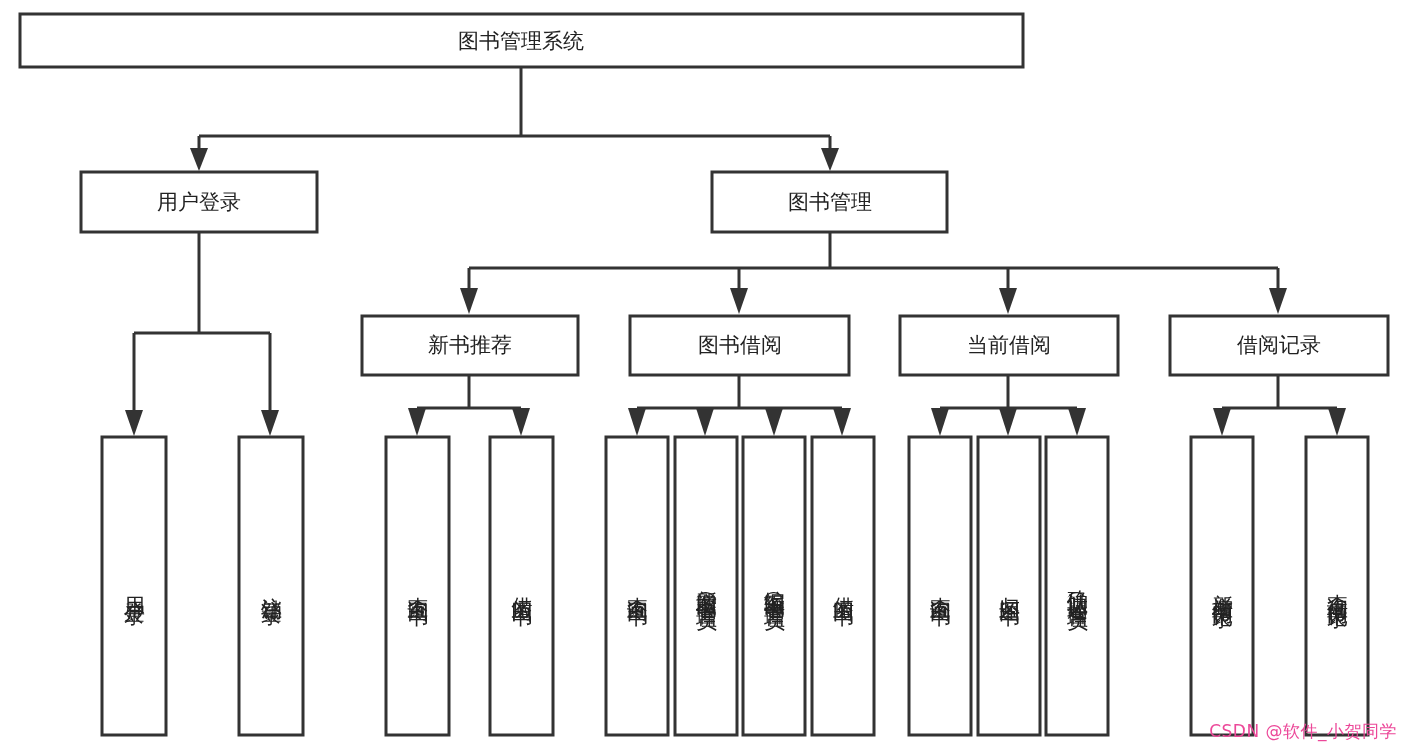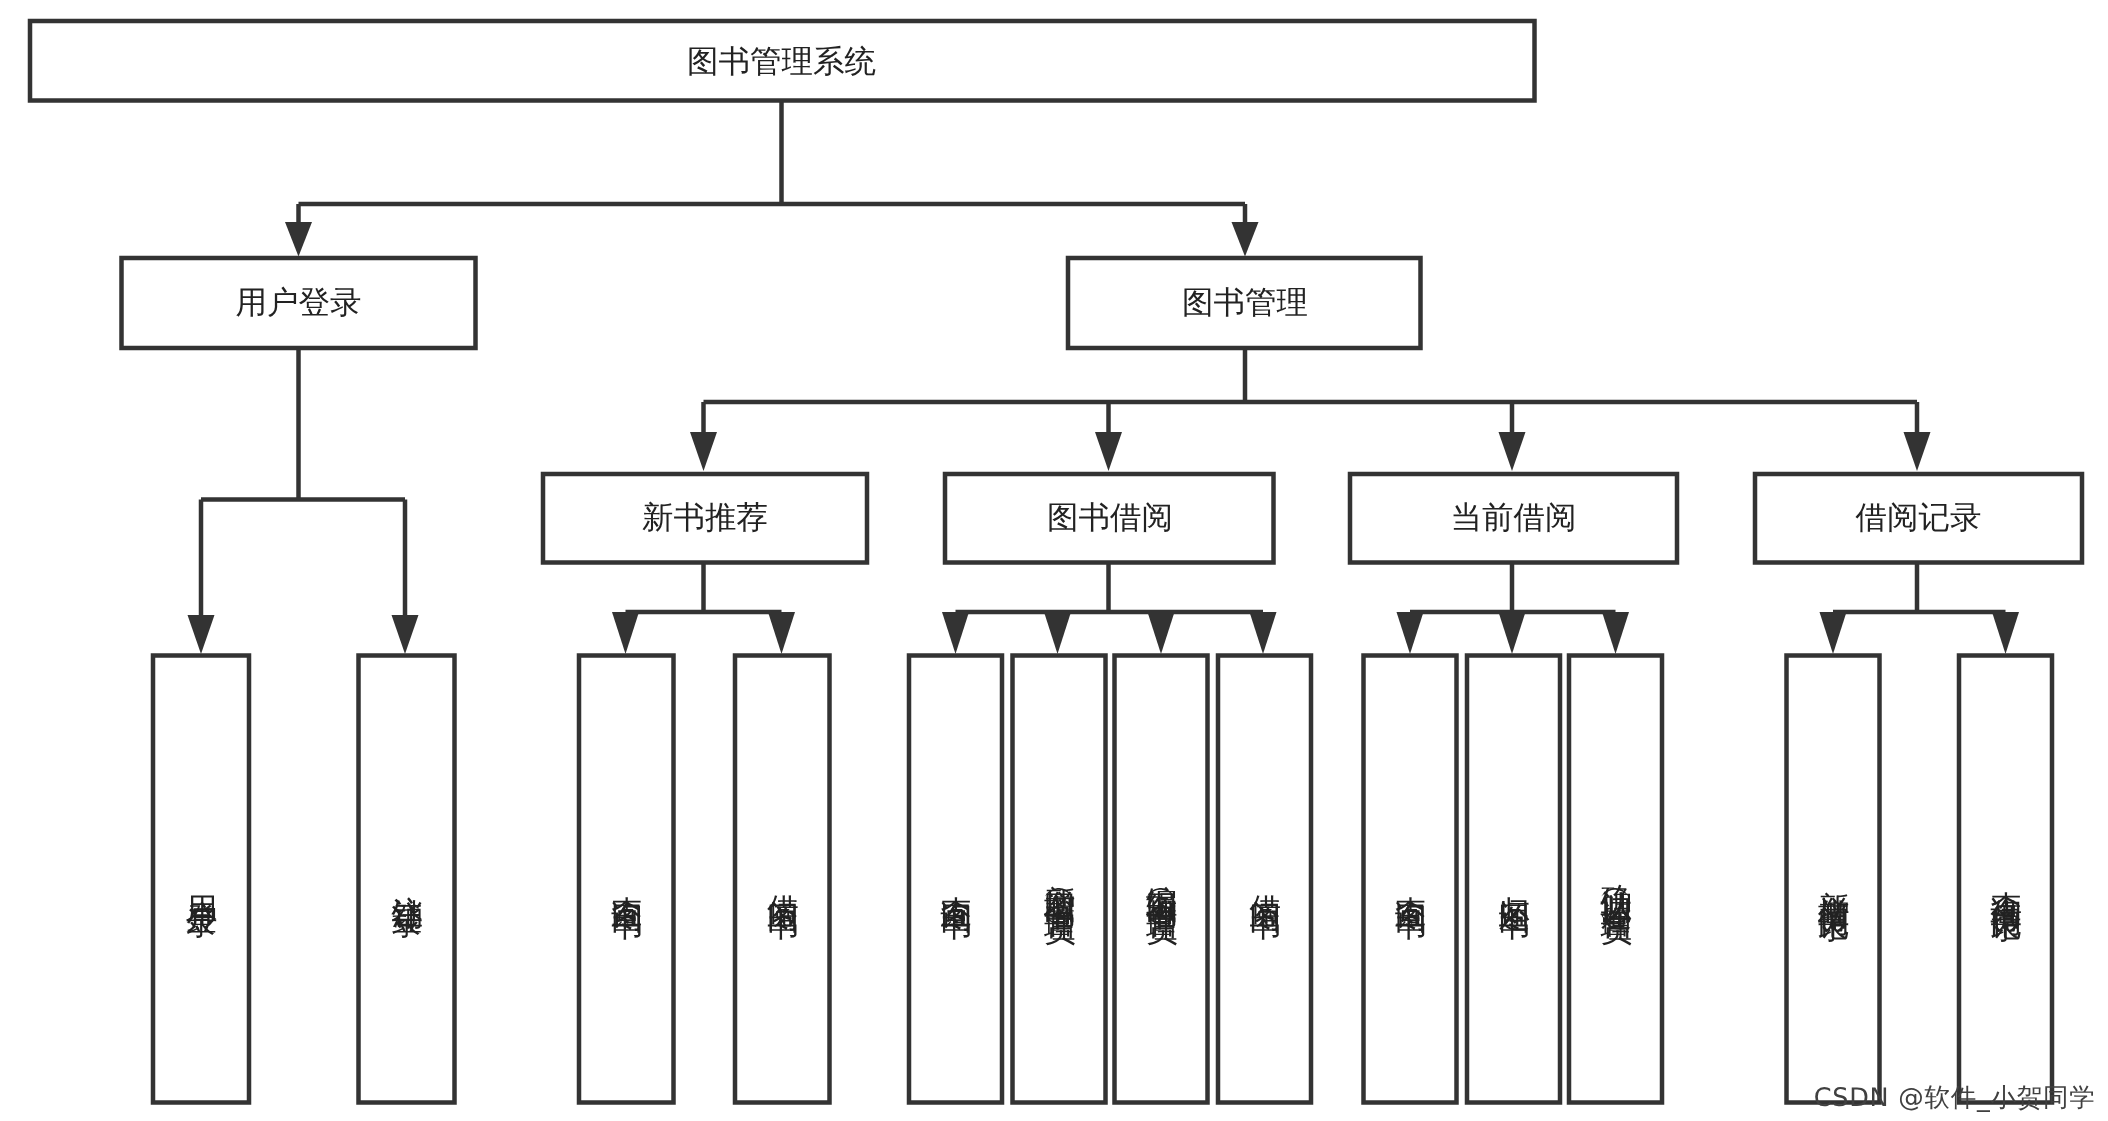--- a/index.html
+++ b/index.html
@@ -62,21 +62,21 @@
     justify-content: center;
     white-space: nowrap;
     pointer-events: none;
   }
   .watermark {
     position: absolute;
     right: 8px;
     bottom: 4px;
     font-family: "DejaVu Sans", "Liberation Sans", sans-serif;
     font-size: 17px;
-    color: #404040;
+    color: #ec4899;
     letter-spacing: 0.5px;
     white-space: nowrap;
   }
 </style>
 </head>
 <body>
 
 <div id="diagram-root">
 
   <svg class="canvas" viewBox="0 0 1405 747">

